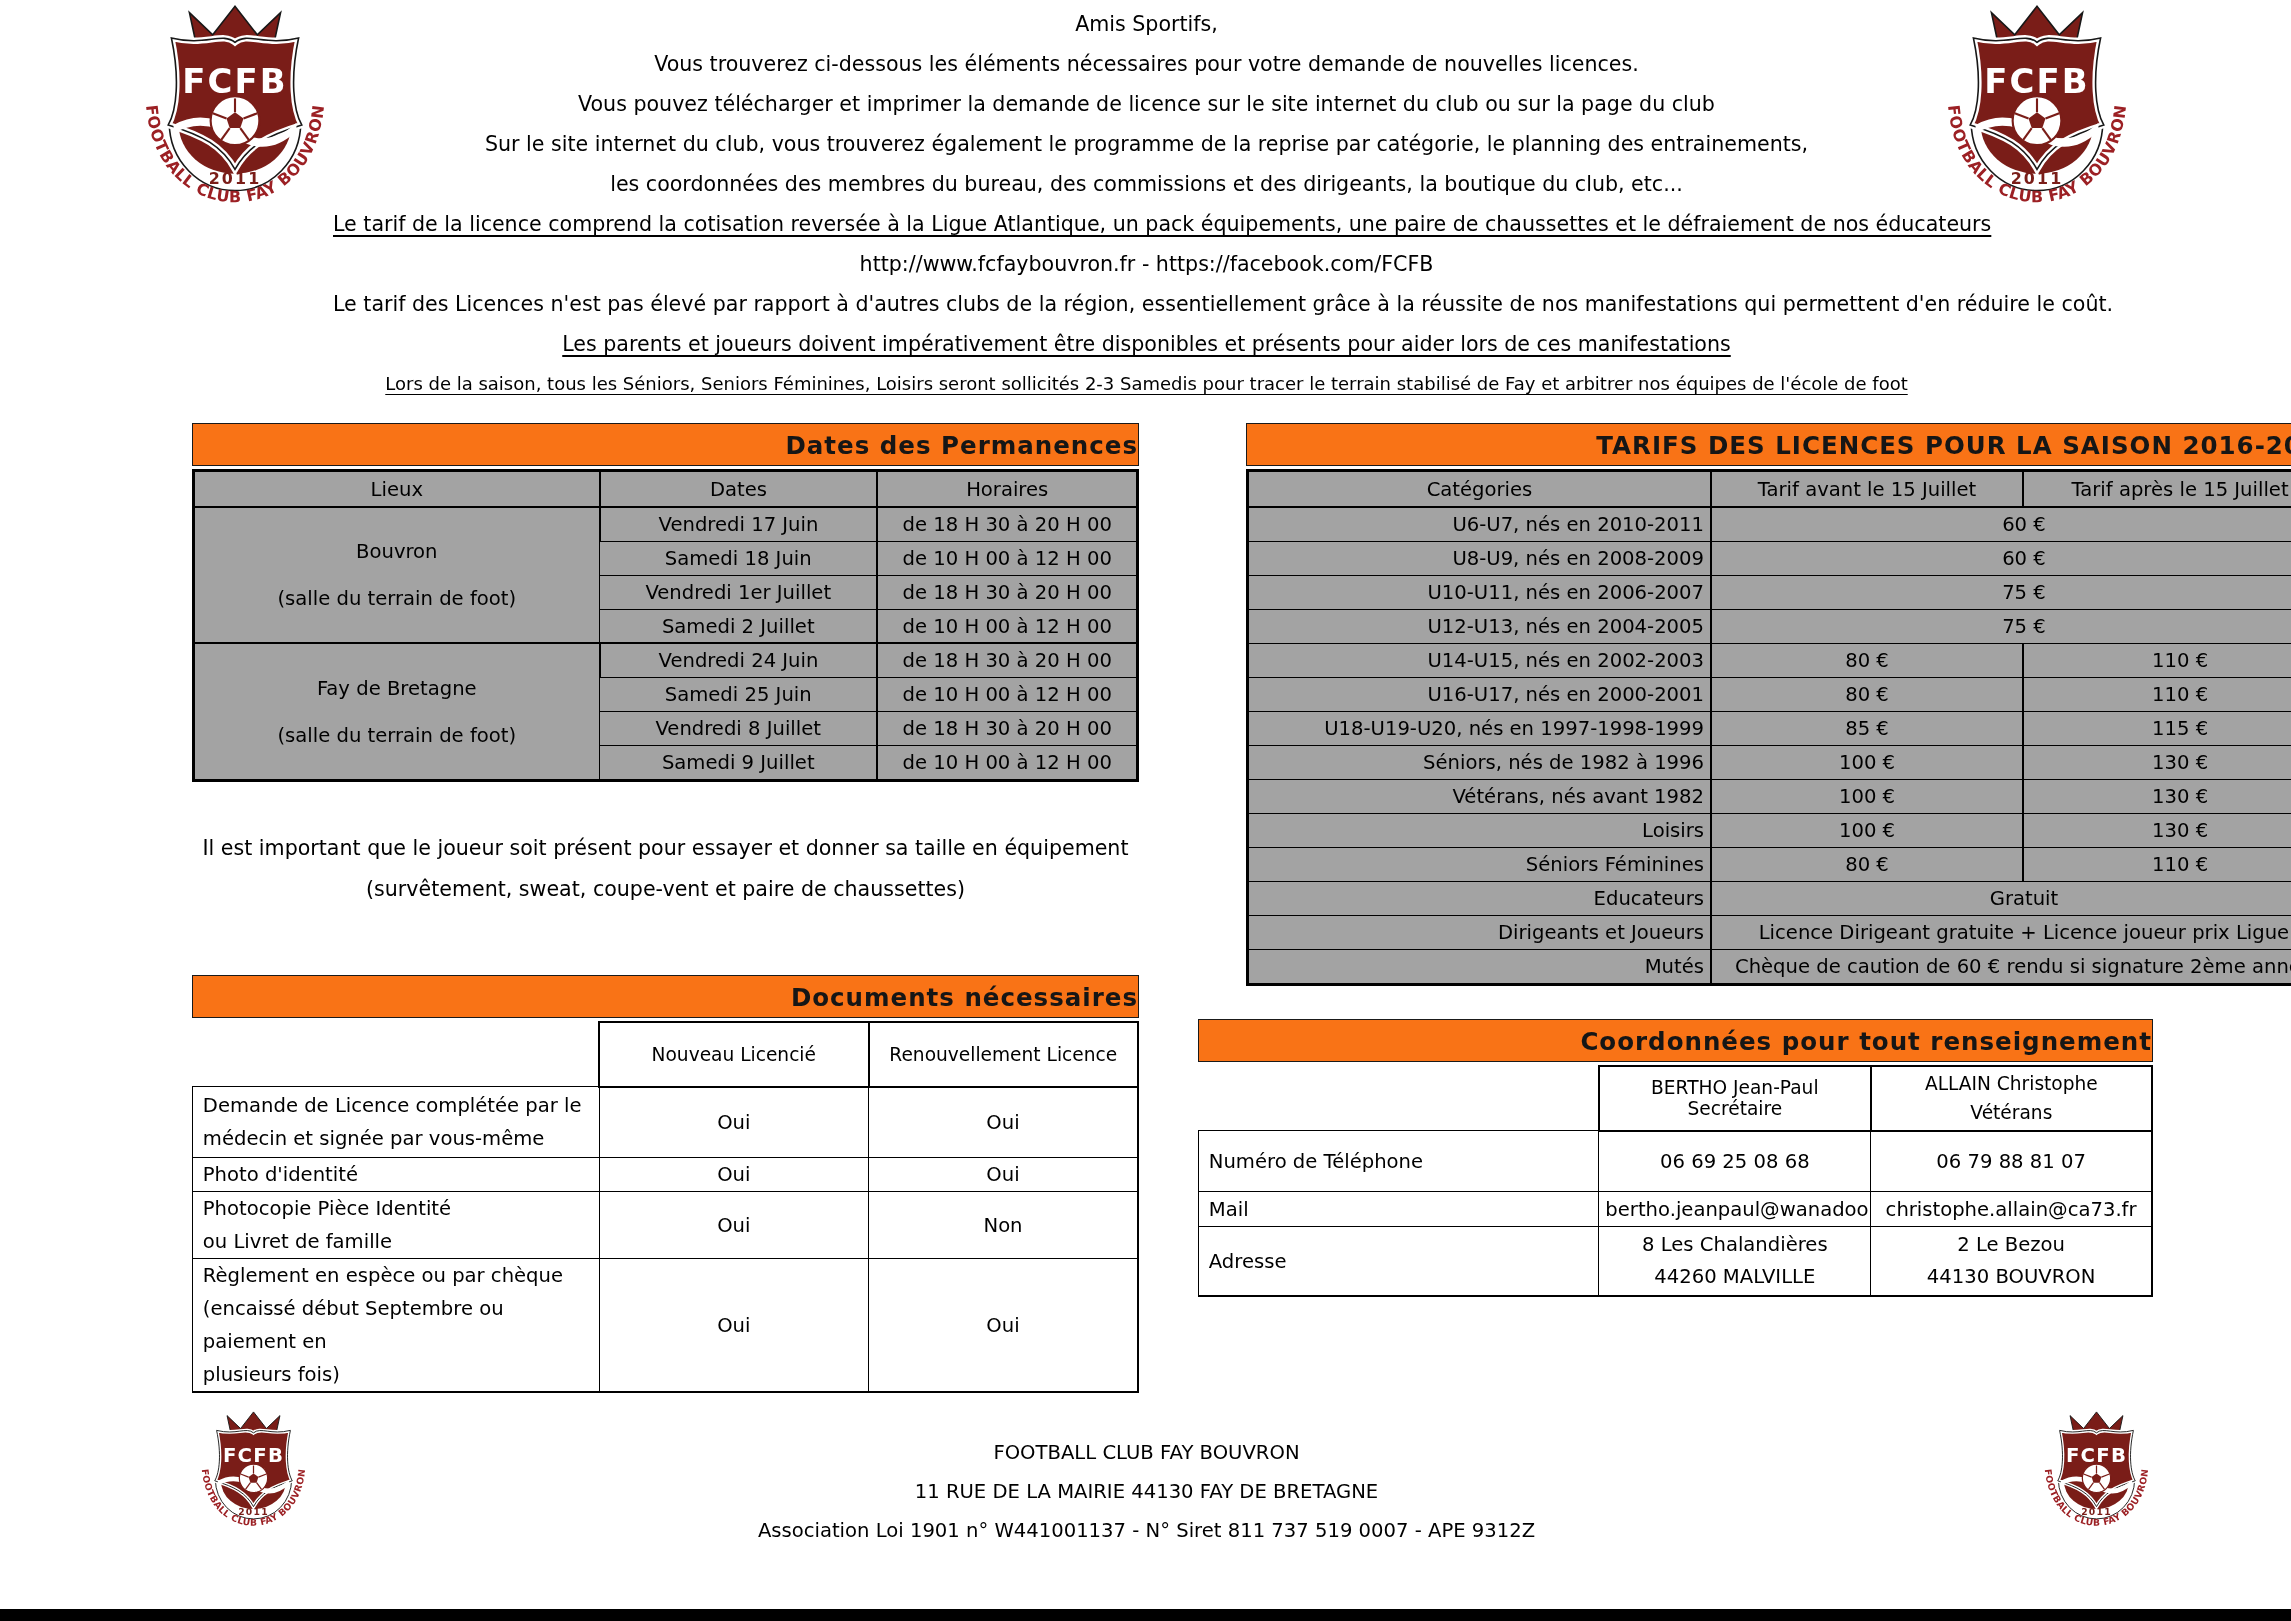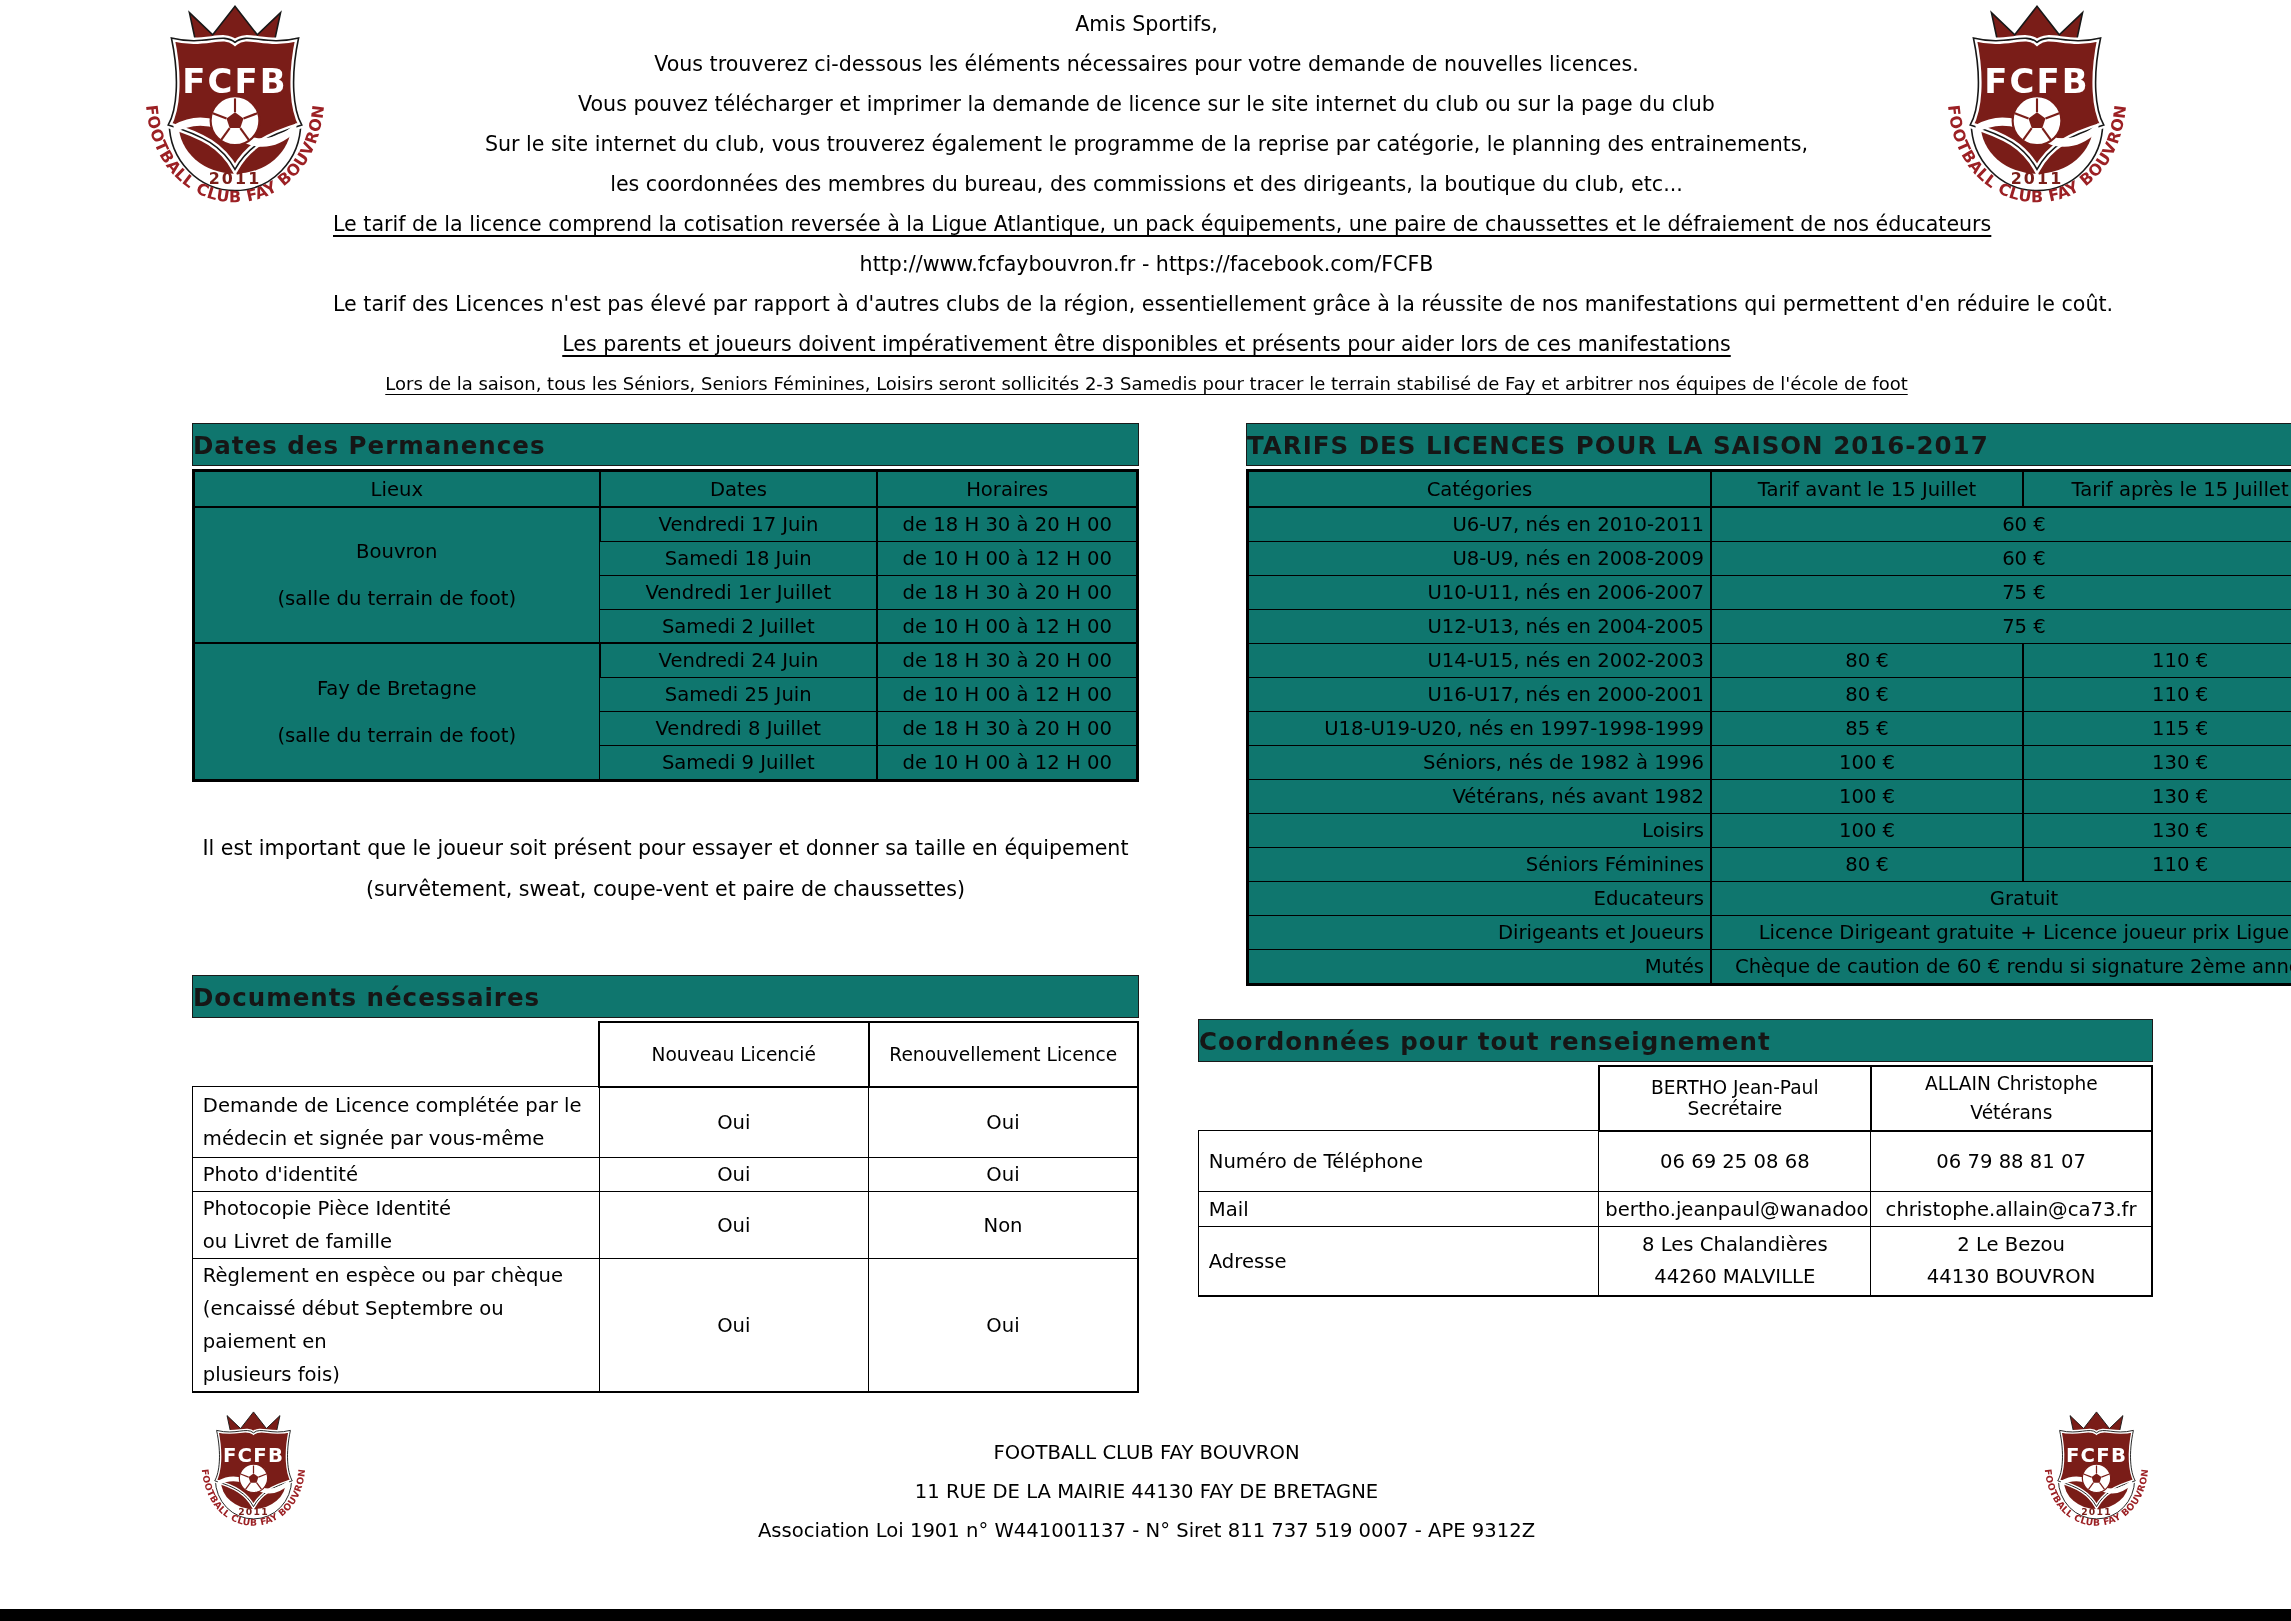--- a/index.html
+++ b/index.html
@@ -23,26 +23,26 @@
   .logo-bl { left:192px;  top:1409px; width:123px; height:135px; }
   .logo-br { left:2035px; top:1409px; width:123px; height:135px; }
 
   
   .sec-perm  { left:192px;  top:423px;  width:947px; }
   .sec-tarif { left:1246px; top:423px;  width:1093px; }
   .sec-doc   { left:192px;  top:975px; width:947px; }
   .sec-coord { left:1198px; top:1019px; width:955px; }
 
   .bar {
-    height:43px; line-height:43px; background:#0f766e; border:1px solid #1a1a1a;
-    text-align:left; font-size:24.5px; font-weight:bold; color:#161616; letter-spacing:1px;
+    height:43px; line-height:43px; background:#f97316; border:1px solid #1a1a1a;
+    text-align:right; font-size:24.5px; font-weight:bold; color:#161616; letter-spacing:1px;
     white-space:nowrap; overflow:hidden;
   }
 
-  .tbl-wrap { margin-top:2.9px; border:2.9px double #000; background:#0f766e; }
+  .tbl-wrap { margin-top:2.9px; border:2.9px double #000; background:#a3a3a3; }
   table { width:100%; border-collapse:collapse; table-layout:fixed; }
   th, td { font-size:19.6px; font-weight:normal; text-align:center; padding:0 5.9px; overflow:hidden; }
 
   
   .tbl th, .tbl td { border:1px solid #000; height:34px; }
   .tbl .hdr-row th { height:36px; border-bottom:2.9px double #000; }
   .tbl td + td, .tbl th + th { border-left:2.9px double #000; }
   .tbl .group-sep td { border-top:2.9px double #000; }
   .tbl .lieu div { height:47px; line-height:47px; }
   .tbl .cat { text-align:right; padding-left:7.8px; }

